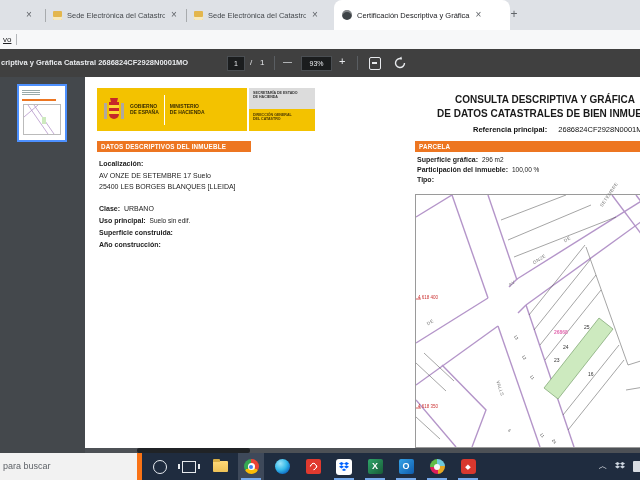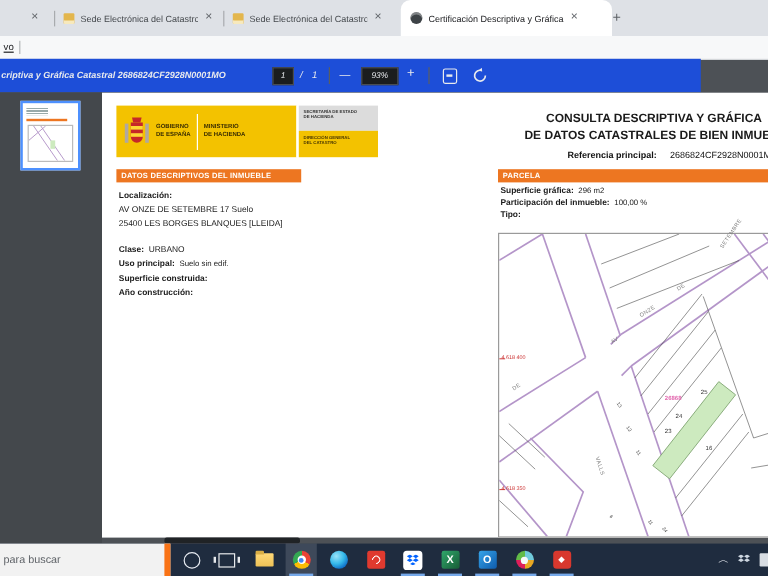--- a/index.html
+++ b/index.html
@@ -23,21 +23,21 @@
      box-shadow:inset 0 2px 0 rgba(255,255,255,.35);}
   .newtab{left:506px;top:7px;width:16px;height:16px;font-size:12px;color:#5f6368;
      text-align:center;line-height:15px;}
 
   
   .addrbar{left:0;top:30px;width:640px;height:19px;background:#f7f8f9;border-bottom:1px solid #d4d7da;}
   .addrtext{position:absolute;top:5px;font-size:8px;color:#202124;white-space:nowrap;}
   .addrdiv{position:absolute;left:16px;top:4px;width:1px;height:11px;background:#b4b7ba;}
 
   
-  .pdfbar{left:0;top:49px;width:584px;height:28px;background:#1d4ed8;font-style:italic;}
+  .pdfbar{left:0;top:49px;width:640px;height:28px;background:#404040;}
   .pdftitle{position:absolute;left:1px;top:9px;font-size:7.5px;font-weight:bold;color:#e8eaed;white-space:nowrap;}
   .pdfbox{position:absolute;top:7px;height:13px;background:#1b1d1e;border:1px solid #4a4e52;
      color:#e8eaed;font-size:7px;text-align:center;line-height:13px;}
   .pdftext{position:absolute;color:#e8eaed;font-size:8px;}
   .pdfdiv{position:absolute;top:7px;width:1px;height:14px;background:#5a5e62;}
   .fiticon{position:absolute;left:369px;top:8px;width:10px;height:11px;border:1.3px solid #e8eaed;border-radius:2px;}
   .fiticon:after{content:"";position:absolute;left:1.5px;top:3.5px;width:5px;height:2px;background:#e8eaed;}
 
   
   .viewer{left:0;top:77px;width:640px;height:376px;background:#4d5156;overflow:hidden;}

